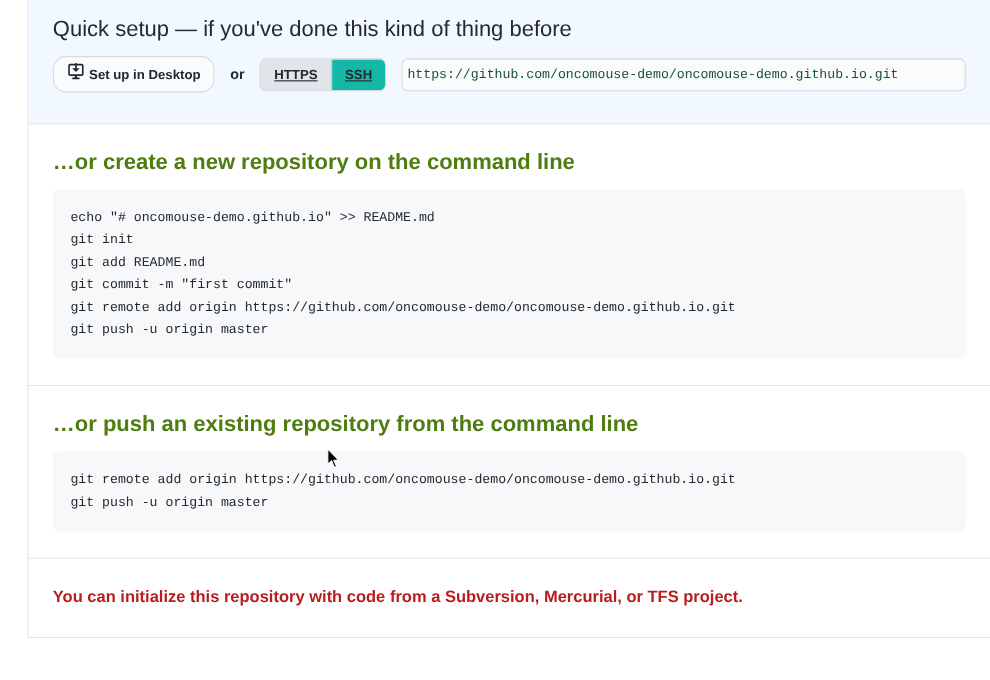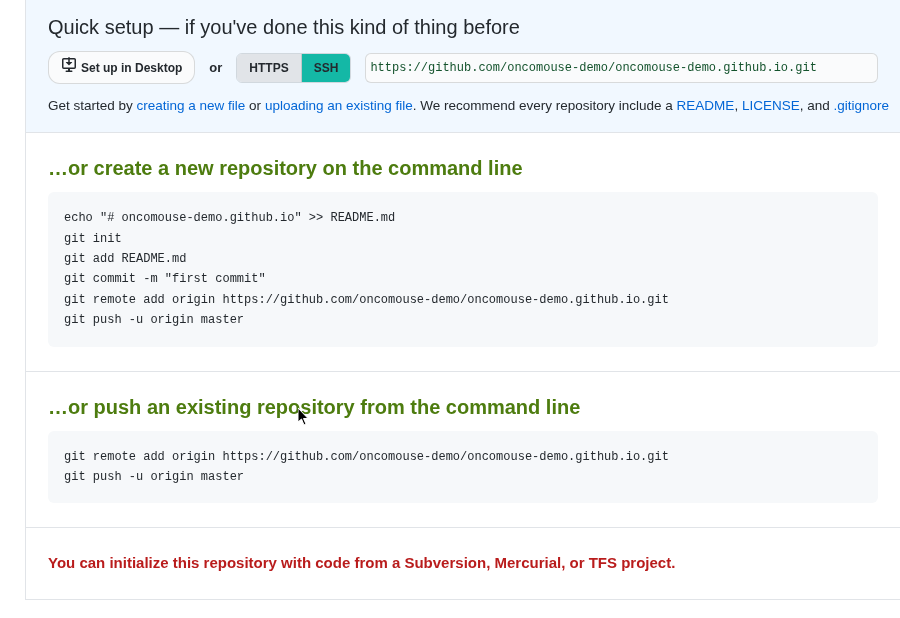--- a/index.html
+++ b/index.html
@@ -56,20 +56,21 @@
     .or-text {
       font-weight: 600;
       font-size: 13px;
       color: #24292e;
     }
     .protocol-group {
       display: inline-flex;
       border: 1px solid rgba(27,31,35,0.15);
       border-radius: 6px;
       overflow: hidden;
+      text-decoration: underline;
     }
     .protocol-btn {
       padding: 5px 12px;
       font-size: 12px;
       font-weight: 600;
       line-height: 18px;
       color: #24292e;
       background: #14b8a6;
       border: none;
       cursor: pointer;
@@ -169,23 +170,20 @@
       <span class="or-text">or</span>
 
       <div class="protocol-group">
         <button class="protocol-btn active">HTTPS</button>
         <button class="protocol-btn">SSH</button>
       </div>
 
       <input type="text" class="clone-url" readonly="" value="https://github.com/oncomouse-demo/oncomouse-demo.github.io.git" style="">
     </div>
 
-    <p class="help-text">
-      <span>Get started by </span><a href="#">creating a new file</a><span> or </span><a href="#">uploading an existing file</a><span>. We recommend every repository include a </span><a href="#">README</a><span>, </span><a href="#">LICENSE</a><span>, and </span><a href="#">.gitignore</a>
-    </p>
   </div>
 
   <div class="section">
     <h3>…or create a new repository on the command line</h3>
     <div class="code-block">echo "# oncomouse-demo.github.io" &gt;&gt; README.md
 git init
 git add README.md
 git commit -m "first commit"
 git remote add origin https://github.com/oncomouse-demo/oncomouse-demo.github.io.git
 git push -u origin master</div>

